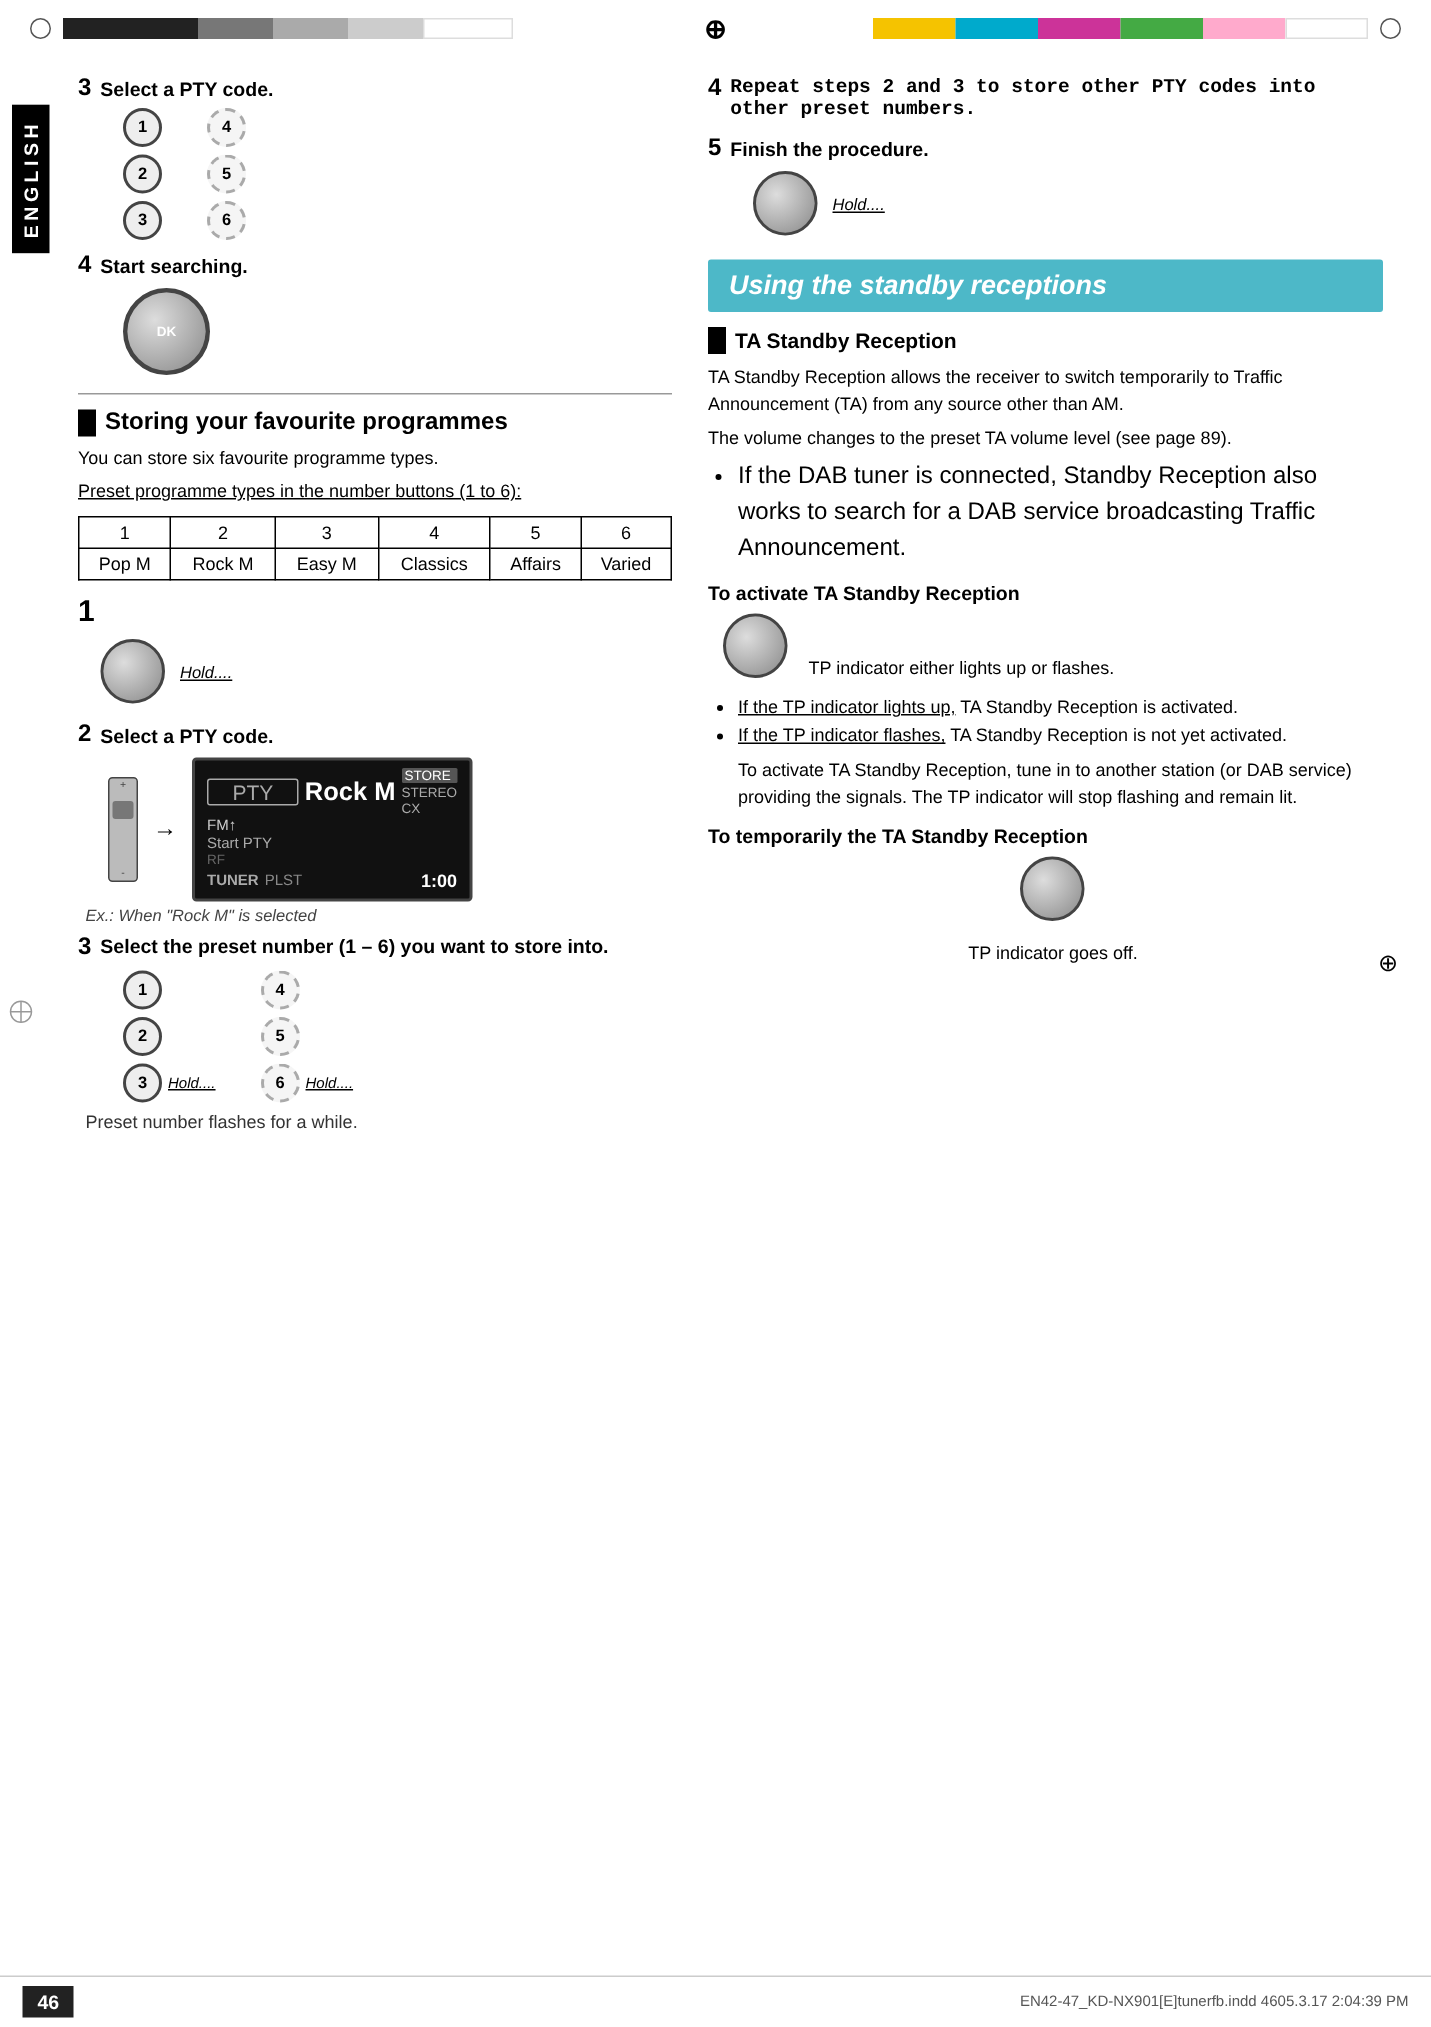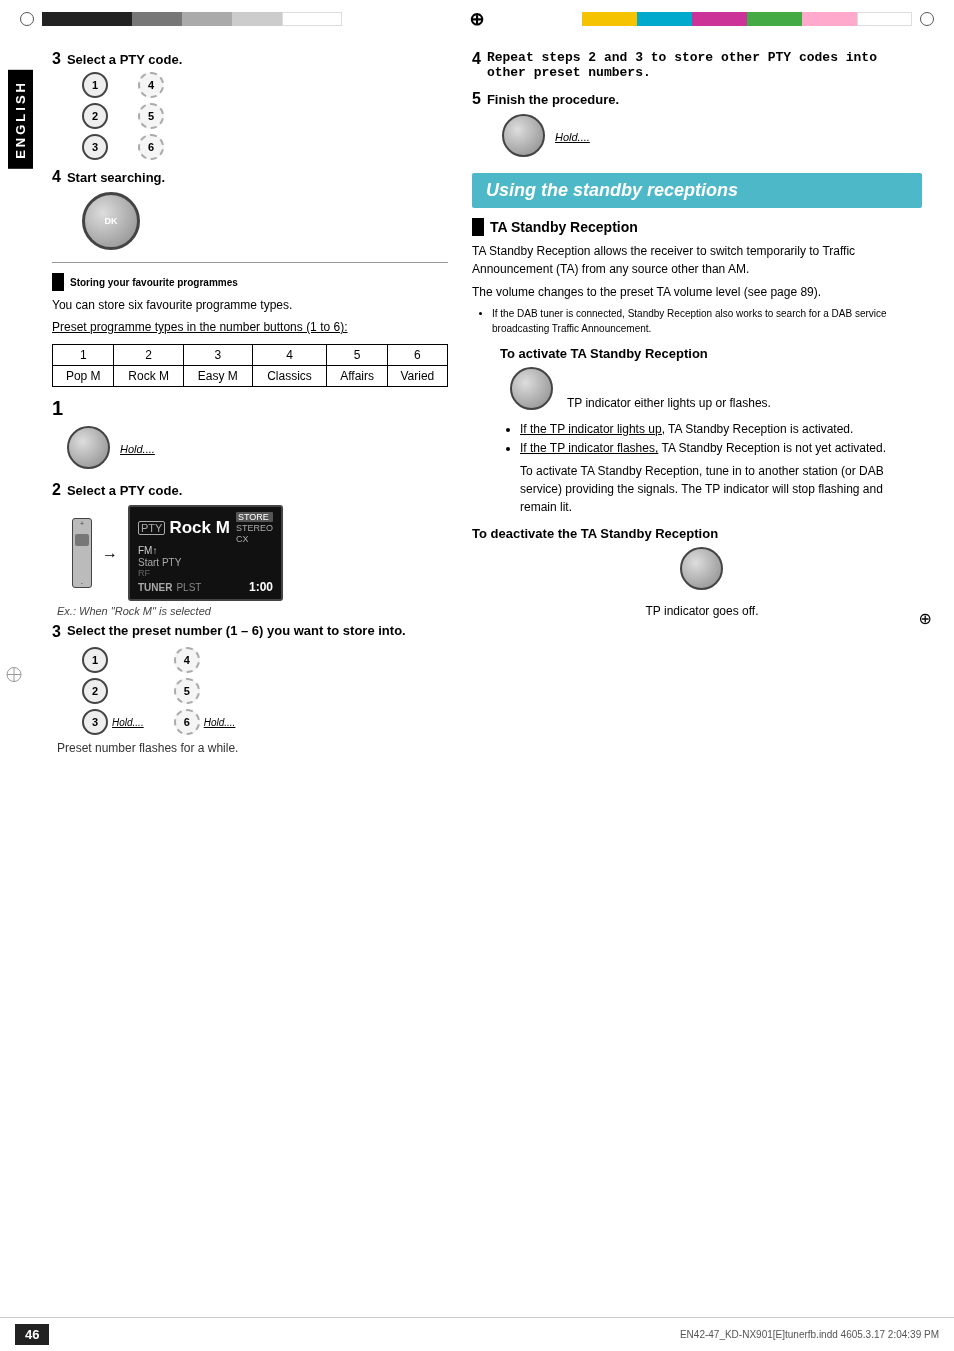--- a/index.html
+++ b/index.html
@@ -92,21 +92,21 @@
           </div>
         </div>
       </div>
     </div>
 
     <hr style="border:none;border-top:1px solid #999;margin:10px 0;">
 
     <div>
       <div style="display:flex;align-items:center;margin-bottom:5px;">
         <div style="width:12px;height:18px;background:#000;margin-right:6px;"></div>
-        <h3 style="font-size:10px;font-weight:bold;">Storing your favourite programmes</h3>
+        <h3 style="font-size:16px;font-weight:bold;">Storing your favourite programmes</h3>
       </div>
       <p style="font-size:12px;line-height:1.5;margin-bottom:4px;">You can store six favourite programme types.</p>
       <p style="font-size:12px;line-height:1.5;text-decoration:underline;margin-bottom:6px;">Preset programme types in the number buttons (1 to 6):</p>
 
       <table class="preset-table">
         <tbody>
             <tr>
           <td>1</td>
           <td>2</td>
           <td>3</td>
@@ -144,21 +144,21 @@
           <div style="width:20px;height:70px;border:1.5px solid #444;border-radius:3px;background:#bbb;position:relative;">
             <div style="position:absolute;top:15px;left:2px;right:2px;height:12px;background:#777;border-radius:2px;"></div>
             <div style="position:absolute;top:1px;left:50%;transform:translateX(-50%);font-size:7px;color:#444;">+</div>
             <div style="position:absolute;bottom:1px;left:50%;transform:translateX(-50%);font-size:7px;color:#444;">-</div>
           </div>
           <div style="display:flex;flex-direction:column;gap:2px;">
             <span style="font-size:16px;">→</span>
           </div>
           <div style="background:#111;color:#fff;padding:5px 8px;border-radius:3px;border:2px solid #444;font-size:11px;min-width:155px;">
             <div style="display:flex;align-items:center;gap:4px;">
-              <span style="font-size:11px;color:#aaa;border:1px solid #aaa;padding:0 2px;border-radius:2px;">PTY</span>
+              <span style="font-size:14px;color:#aaa;border:1px solid #aaa;padding:0 16px;border-radius:2px;">PTY</span>
               <span style="font-size:17px;font-weight:bold;">Rock M</span>
               <div style="margin-left:auto;display:flex;flex-direction:column;gap:1px;font-size:9px;">
                 <span style="background:#555;padding:0 2px;border-radius:1px;">STORE</span>
                 <span style="color:#aaa;">STEREO</span>
                 <span style="color:#aaa;">CX</span>
               </div>
             </div>
             <div style="font-size:10px;color:#ccc;margin:1px 0;">FM↑</div>
             <div style="font-size:10px;color:#aaa;">Start PTY</div>
             <div style="font-size:9px;color:#666;">RF</div>
@@ -226,25 +226,25 @@
 
     <div>
       <div style="display:flex;align-items:center;margin-bottom:6px;">
         <div style="width:12px;height:18px;background:#000;margin-right:6px;"></div>
         <h3 style="font-size:14px;font-weight:bold;">TA Standby Reception</h3>
       </div>
 
       <p style="font-size:12px;line-height:1.5;margin-bottom:5px;">TA Standby Reception allows the receiver to switch temporarily to Traffic Announcement (TA) from any source other than AM.</p>
       <p style="font-size:12px;line-height:1.5;margin-bottom:5px;">The volume changes to the preset TA volume level (see page 89).</p>
 
-      <ul style="list-style:disc;padding-left:20px;font-size:10px;line-height:1.5;margin-bottom:10px;">
+      <ul style="list-style:disc;padding-left:20px;font-size:16px;line-height:1.5;margin-bottom:10px;">
         <li>If the DAB tuner is connected, Standby Reception also works to search for a DAB service broadcasting Traffic Announcement.</li>
       </ul>
 
-      <div style="margin-bottom:10px;margin-left:28px;">
+      <div style="margin-bottom:10px;">
         <p style="font-size:13px;font-weight:bold;margin-bottom:6px;">To activate TA Standby Reception</p>
         <div style="display:flex;align-items:flex-end;gap:12px;margin-left:10px;margin-bottom:8px;">
           <div style="position:relative;width:45px;height:45px;">
             <div style="width:43px;height:43px;border-radius:50%;border:2px solid #444;background:radial-gradient(circle at 35% 35%,#ddd,#888);"></div>
           </div>
           <p style="font-size:12px;line-height:1.4;">TP indicator either lights up or flashes.</p>
         </div>
 
         <ul style="list-style:disc;padding-left:20px;font-size:12px;line-height:1.6;">
           <li>
@@ -253,21 +253,21 @@
           </li>
           <li>
             <span style="text-decoration:underline;">If the TP indicator flashes,</span>
             <span>TA Standby Reception is not yet activated.</span>
           </li>
         </ul>
         <p style="font-size:12px;line-height:1.5;margin-top:4px;padding-left:20px;">To activate TA Standby Reception, tune in to another station (or DAB service) providing the signals. The TP indicator will stop flashing and remain lit.</p>
       </div>
 
       <div>
-        <p style="font-size:13px;font-weight:bold;margin-bottom:6px;">To deactivate the TA Standby Reception</p>
+        <p style="font-size:13px;font-weight:bold;margin-bottom:6px;">To temporarily the TA Standby Reception</p>
         <div style="display:flex;align-items:center;gap:12px;margin-left:10px;flex-direction:column;">
           <div style="position:relative;width:45px;height:45px;">
             <div style="width:43px;height:43px;border-radius:50%;border:2px solid #444;background:radial-gradient(circle at 35% 35%,#ddd,#888);"></div>
           </div>
           <p style="font-size:12px;">TP indicator goes off.</p>
         </div>
       </div>
     </div>
 
     <div style="position:relative;">

